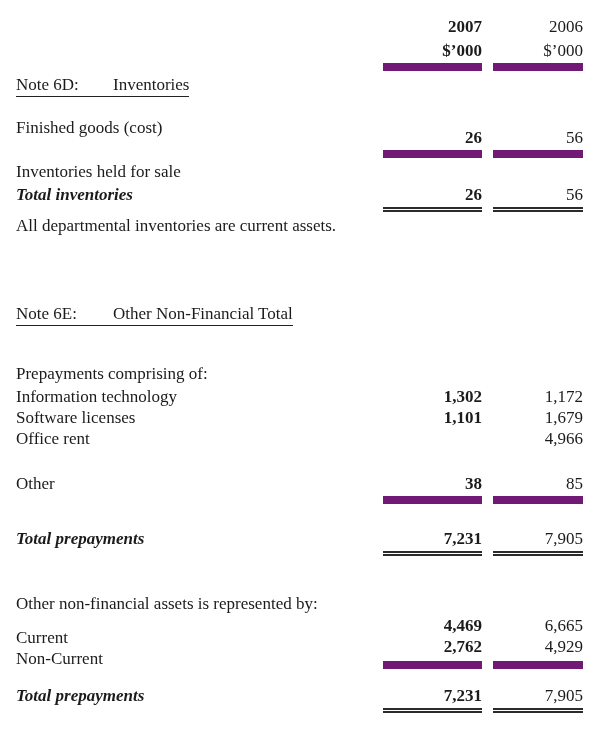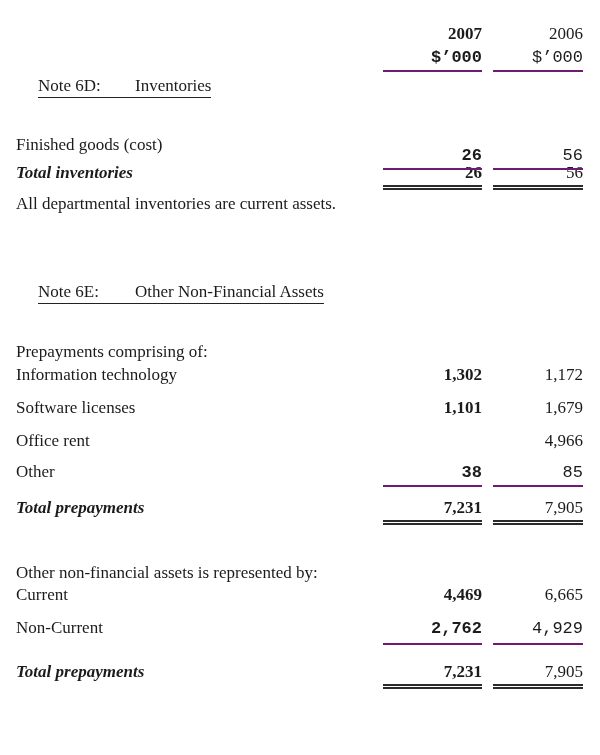--- a/index.html
+++ b/index.html
@@ -13,62 +13,61 @@
     color: #1b1b1b;
     font-family: "Liberation Serif", "DejaVu Serif", serif;
     font-size: 17px;
     line-height: 21px;
     overflow: hidden;
   }
   .doc {
     box-sizing: border-box;
     width: 600px;
     height: 755px;
-    padding: 23px 17px 0 16px;
+    padding: 16px 17px 0 16px;
   }
   
   .row { display: flex; align-items: baseline; }
   .label { flex: 1; white-space: nowrap; }
   .v {
     width: 99px;
     text-align: right;
     white-space: nowrap;
     box-sizing: content-box;
   }
   .v1 { font-weight: bold; }
   .v2 { width: 90px; margin-left: 11px; text-align: right; }
   
-  .ul .v { border-bottom: 2px solid #701a75; padding-bottom: 2px; font-family: Liberation Mono, monospace; }
+  .ul .v { border-bottom: 8px solid #701a75; padding-bottom: 2px; }
   
   .dul .v { border-bottom: 5px double #2b2b2b; padding-bottom: 2px; }
   
   .pad-rule .v { padding-bottom: 4px; }
   
   .tot .label { font-weight: bold; font-style: italic; }
   
   .vals-down .v { position: relative; top: 10px; }
-  .label-down .label { position: relative; top: 0; }
+  .label-down .label { position: relative; top: 12px; }
   
   .note-heading {
     display: inline-block;
     border-bottom: 1.5px solid #222222;
     padding-bottom: 1px;
     white-space: nowrap;
-    margin-left: 22px;
   }
   .note-prefix { display: inline-block; min-width: 97px; }
   
   .mt3  { margin-top: 3px; }
   .mt1  { margin-top: 1px; }
-  .mt7  { margin-top: 10px; }
+  .mt7  { margin-top: 24px; }
   .mt10 { margin-top: 2px; }
-  .mt12 { margin-top: 12px; }
+  .mt12 { }
   .mt13 { margin-top: 13px; }
   .mt16 { margin-top: 16px; }
-  .mt20 { margin-top: 36px; }
+  .mt20 { margin-top: 20px; }
   .mt37 { margin-top: 37px; }
   .mt67 { margin-top: 67px; }
   .hdr-bold { font-weight: bold; }
 </style>
 </head>
 <body>
 
 <div class="doc">
 
   <div class="row">
@@ -88,32 +87,37 @@
       <span class="note-prefix">Note 6D:</span><span>Inventories</span>
     </span>
   </div>
 
   <div class="row ul vals-down mt20">
     <span class="label">Finished goods (cost)</span>
     <span class="v v1">26</span>
     <span class="v v2">56</span>
   </div>
 
+  <div class="row mt13">
+    <span class="label">Inventories held for sale</span>
+    <span class="v v1"></span>
+    <span class="v v2"></span>
+  </div>
 
   <div class="row dul tot mt10">
     <span class="label">Total inventories</span>
     <span class="v v1">26</span>
     <span class="v v2">56</span>
   </div>
 
   <div class="mt3">All departmental inventories are current assets.</div>
 
   <div class="mt67">
     <span class="note-heading">
-      <span class="note-prefix">Note 6E:</span><span>Other Non-Financial Assets</span>
+      <span class="note-prefix">Note 6E:</span><span>Other Non-Financial Total</span>
     </span>
   </div>
 
   <div class="mt37">Prepayments comprising of:</div>
 
   <div class="row mt10">
     <span class="label">Information technology</span>
     <span class="v v1">1,302</span>
     <span class="v v2">1,172</span>
   </div>

